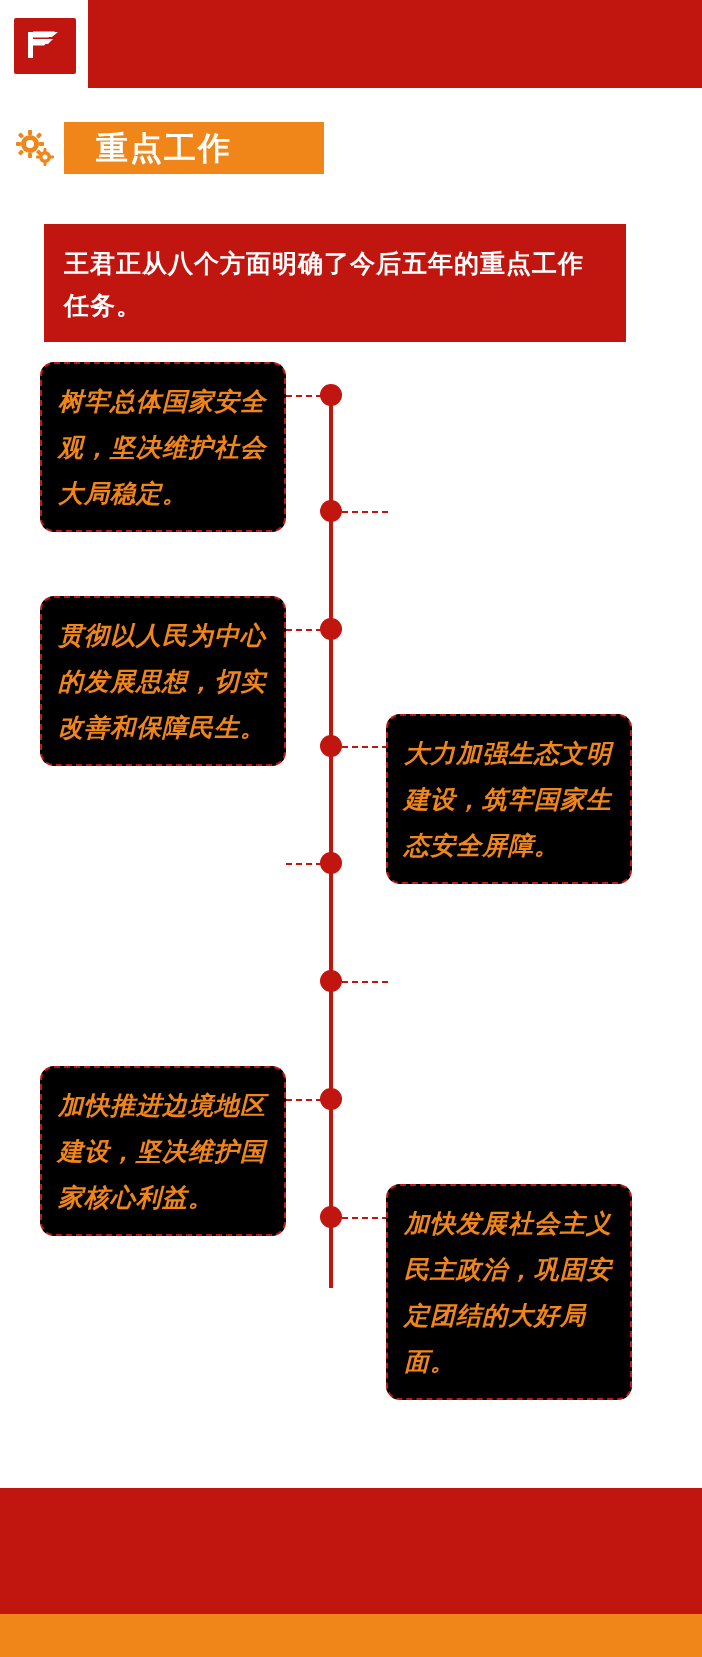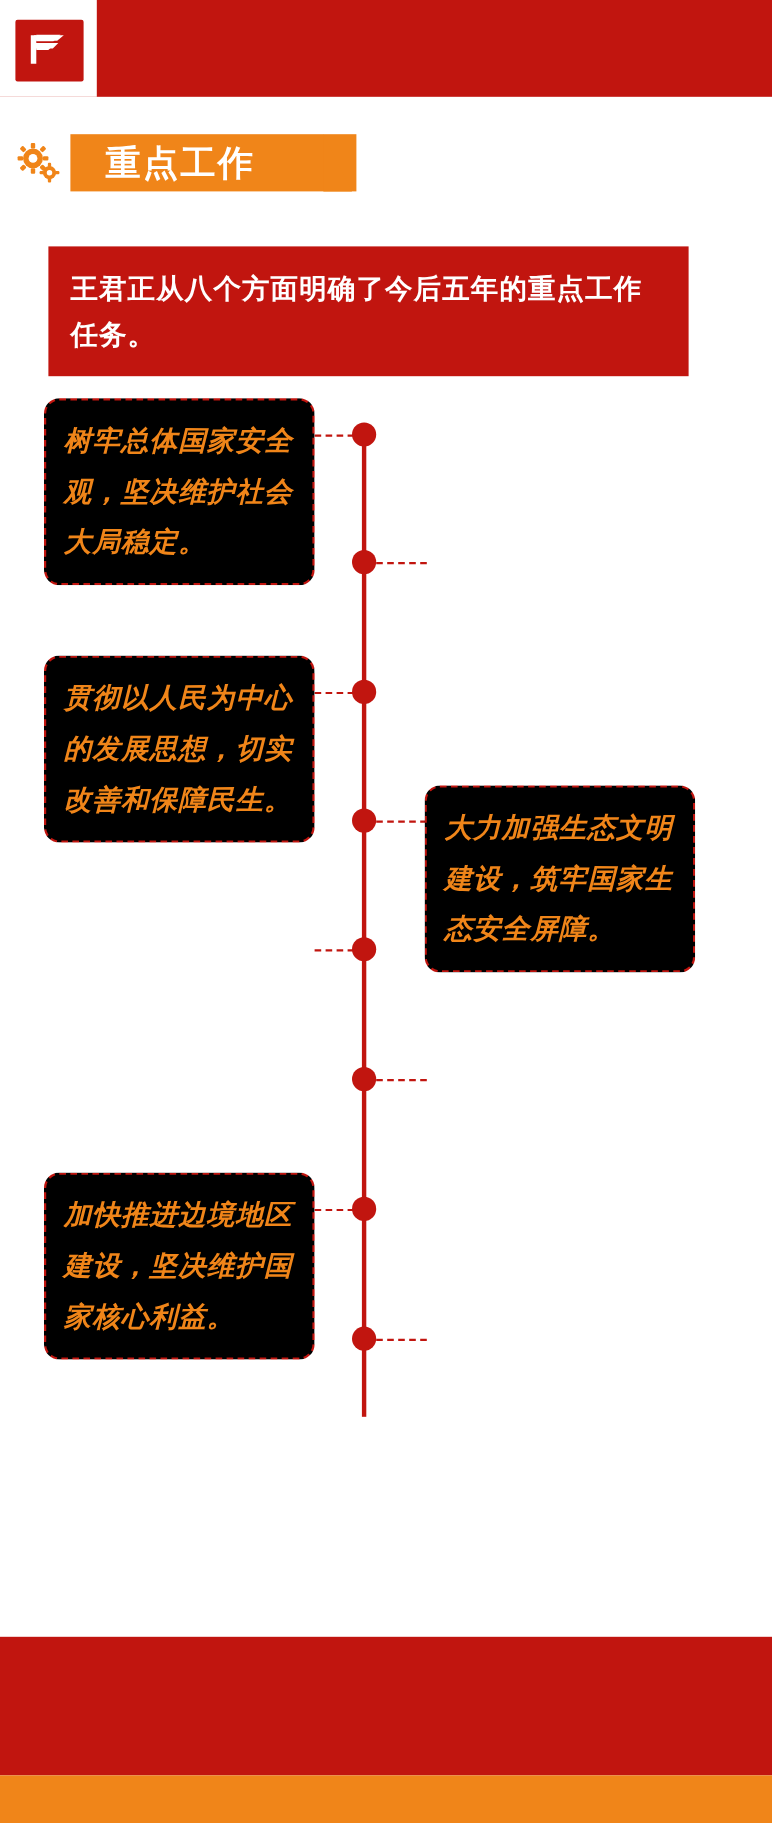--- a/index.html
+++ b/index.html
@@ -277,16 +277,19 @@
   <div class="card card-right" style="top:374px;">
     <div class="card-text">大力加强生态文明建设，筑牢国家生态安全屏障。</div>
   </div>
 
 
 
   <div class="card card-left" style="top:726px;">
     <div class="card-text">加快推进边境地区建设，坚决维护国家核心利益。</div>
   </div>
 
+  <div class="card card-right" style="top:844px;">
+    <div class="card-text">加快发展社会主义民主政治，巩固安定团结的大好局面。</div>
+  </div>
 </div>
 
 <div class="bottom-red"></div>
 <div class="bottom-orange"></div>
 
 </body></html>

